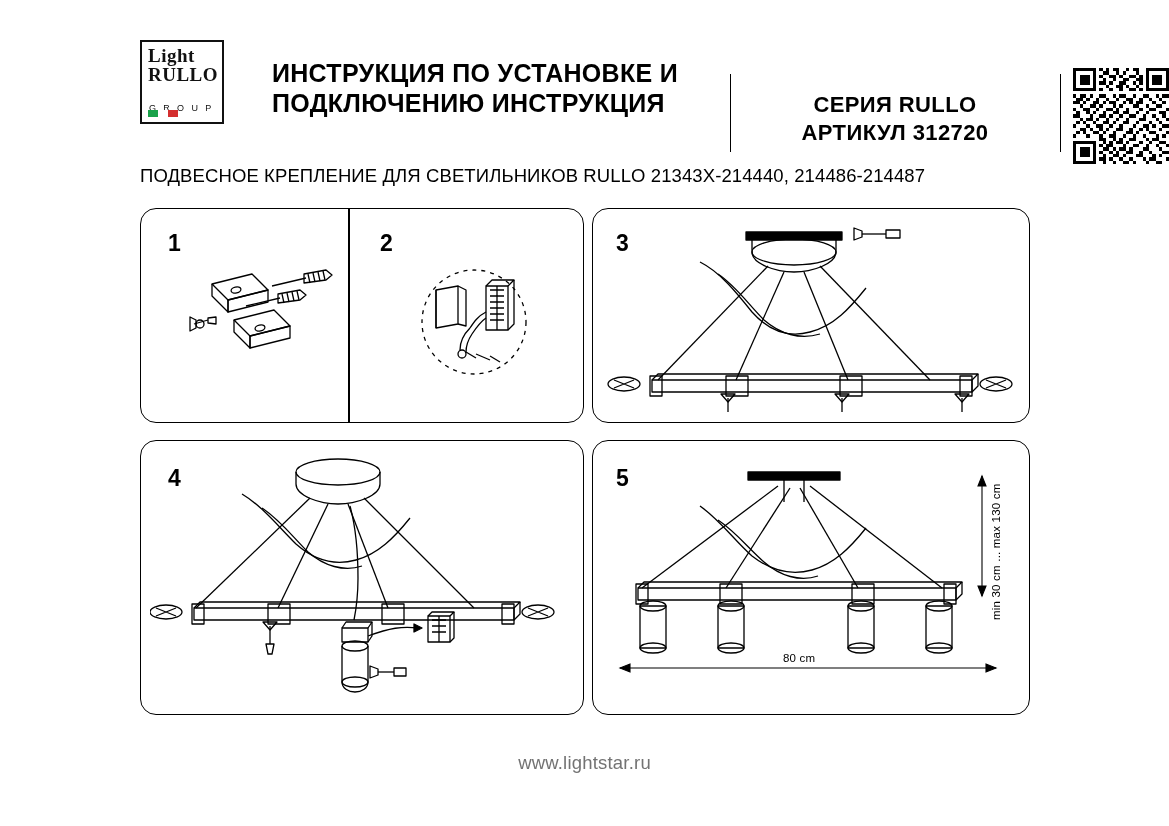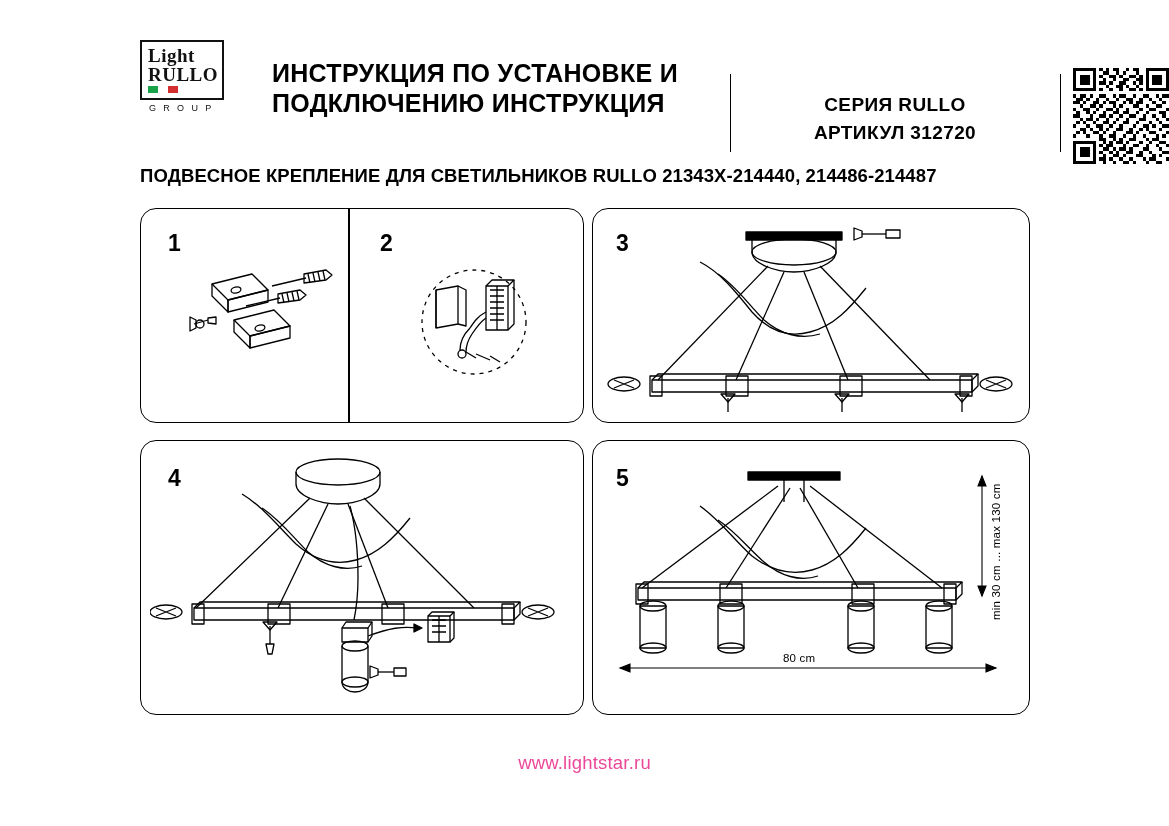--- a/index.html
+++ b/index.html
@@ -25,21 +25,21 @@
     left: 140px;
     top: 36px;
     width: 890px;
     height: 92px;
   }
   .logo {
     position: absolute;
     left: 0;
     top: 4px;
     width: 84px;
-    height: 60px;
+    height: 84px;
     border: 2px solid #111;
     box-sizing: border-box;
   }
   .logo-text {
     position: absolute;
     left: 6px;
     top: 4px;
     font-family: "Liberation Serif", serif;
     font-size: 19px;
     line-height: 19px;
@@ -90,41 +90,41 @@
   .sep-2 { left: 920px; top: 38px; height: 78px; }
 
   .series-block {
     position: absolute;
     left: 605px;
     top: 55px;
     width: 300px;
     text-align: center;
   }
   .series-line {
-    font-size: 19px;
+    font-size: 22px;
     font-weight: bold;
     line-height: 28px;
     letter-spacing: 0.4px;
   }
 
   .qr {
     position: absolute;
     left: 933px;
     top: 32px;
     width: 96px;
     height: 96px;
   }
 
   
   .subtitle {
     position: absolute;
     left: 140px;
     top: 165px;
     font-size: 18.5px;
-    font-weight: bold;
+    font-weight: normal;
     letter-spacing: 0.1px;
     color: #000;
   }
 
   
   .panel {
     position: absolute;
     border: 1.6px solid #000;
     border-radius: 16px;
     box-sizing: border-box;
@@ -176,21 +176,21 @@
   }
 
   
   .footer {
     position: absolute;
     left: 0;
     top: 752px;
     width: 1169px;
     text-align: center;
     font-size: 18.5px;
-    color: #ec4899;
+    color: #737373;
     letter-spacing: 0.2px;
   }
 </style>
 </head>
 <body>
 
 <div class="page">
 
   <div class="header">
 

